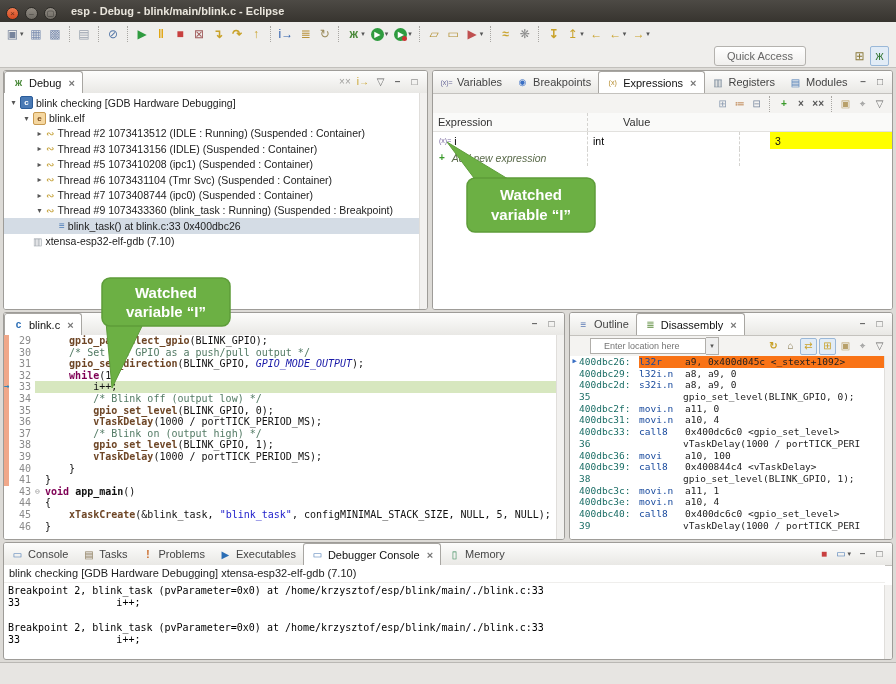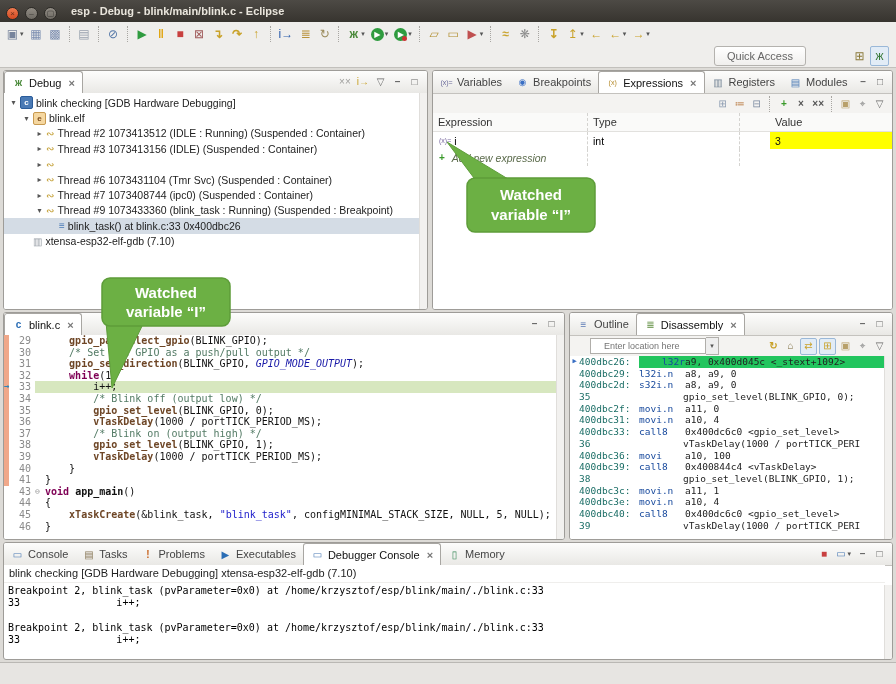--- a/index.html
+++ b/index.html
@@ -78,21 +78,21 @@
   .tok-d{color:#111;font-weight:bold;}
   
   #disasm-code{position:absolute;top:43px;left:0;right:7px;bottom:0;overflow:hidden;background:#fff;
                font-family:"DejaVu Sans Mono",monospace;font-size:9.5px;}
   .dline{display:flex;height:11.7px;line-height:11.7px;white-space:pre;}
   .dptr{width:9px;flex:none;color:#3a6fc4;font-size:7px;text-align:center;}
   .daddr{width:60px;flex:none;color:#1b6e66;}
   .drest{flex:1;display:flex;}
   .dmn{width:46px;flex:none;color:#16489c;}
   .dops{color:#222;}
-  .dline.cur .drest{background:#22c55e;text-align:right;}
+  .dline.cur .drest{background:#f97316;}
   .dsrc{margin-left:44px;color:#222;}
   .dvtrack{top:43px;}
   
   .con-header{position:absolute;top:22px;left:0;right:7px;height:18px;font-size:11px;color:#222;
               padding:2px 5px;box-sizing:border-box;border-bottom:1px solid #efeeec;background:#fff;white-space:nowrap;}
   #console-lines{position:absolute;top:42px;left:4px;right:10px;bottom:0;background:#fff;
                  font-family:"DejaVu Sans Mono",monospace;font-size:10px;line-height:12.2px;white-space:pre;overflow:hidden;}
   .statusbar{position:absolute;left:0;top:662px;width:896px;height:22px;background:#e7e5e2;border-top:1px solid #bab8b4;}
   .callout-svg{position:absolute;z-index:60;pointer-events:none;}
   .callout-text{font-family:"Liberation Sans",sans-serif;font-weight:bold;font-size:15px;fill:#ffffff;}
@@ -266,20 +266,21 @@
           <span class="tlbl">Thread #2 1073413512 (IDLE : Running) (Suspended : Container)</span>
         </span>
         <span class="trow" style="padding-left: 30px;">
           <span class="texp">▸</span>
           <span class="nicon" style="color: rgb(192, 154, 42);">∾</span>
           <span class="tlbl">Thread #3 1073413156 (IDLE) (Suspended : Container)</span>
         </span>
         <span class="trow" style="padding-left: 30px;">
           <span class="texp">▸</span>
           <span class="nicon" style="color: rgb(192, 154, 42);">∾</span>
+          <span class="tlbl">Thread #5 1073410208 (ipc1) (Suspended : Container)</span>
         </span>
         <span class="trow" style="padding-left: 30px;">
           <span class="texp">▸</span>
           <span class="nicon" style="color: rgb(192, 154, 42);">∾</span>
           <span class="tlbl">Thread #6 1073431104 (Tmr Svc) (Suspended : Container)</span>
         </span>
         <span class="trow" style="padding-left: 30px;">
           <span class="texp">▸</span>
           <span class="nicon" style="color: rgb(192, 154, 42);">∾</span>
           <span class="tlbl">Thread #7 1073408744 (ipc0) (Suspended : Container)</span>
@@ -366,21 +367,20 @@
             <span class="tglyph" style="color: rgb(136, 136, 136);">⌖</span>
           </span>
           <span class="tbtn">
             <span class="tglyph" style="color: rgb(102, 102, 102);">▽</span>
           </span>
         </span>
     </div>
     <div id="expr-table">
         <span class="exrow header">
           <span class="excell c0">Expression</span>
-          <span class="excell c1">Type</span>
           <span class="excell c2">Value</span>
         </span>
         <span class="exrow">
           <span class="excell c0">
             <span class="nicon" style="color: rgb(122, 106, 160); font-size: 7px;">(x)=</span>
             <span>i</span>
           </span>
           <span class="excell c1">int</span>
           <span class="excell c2 hl" style="background: rgb(255, 255, 0);">3</span>
         </span>

